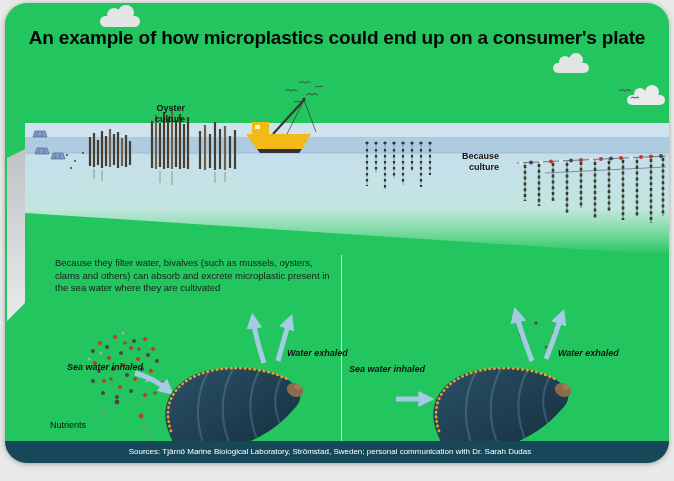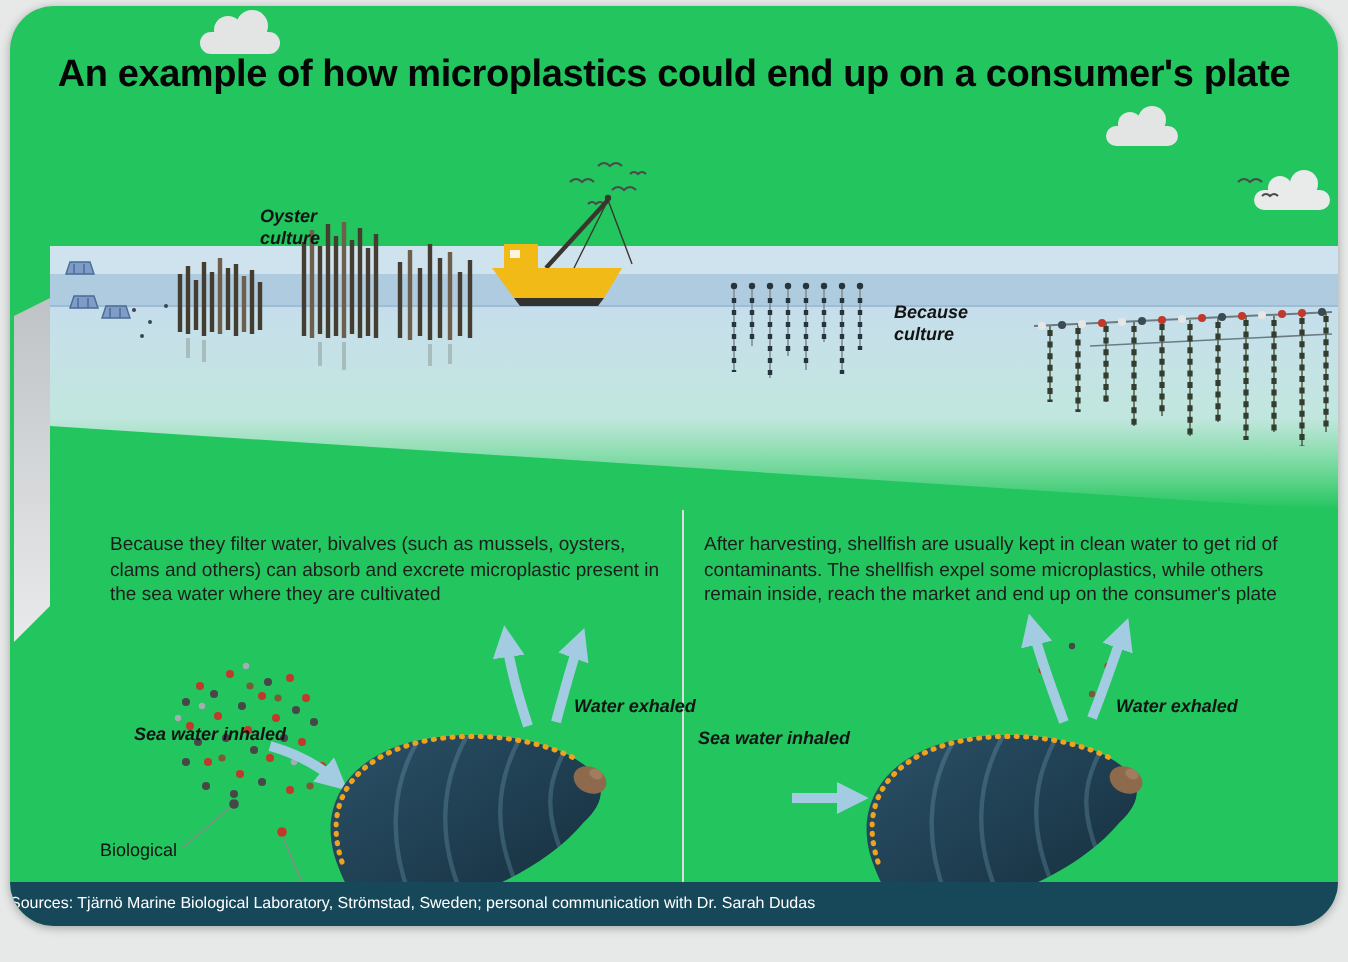--- a/index.html
+++ b/index.html
@@ -4,26 +4,26 @@
 <style>
   * { margin:0; padding:0; box-sizing:border-box; }
   html,body { width:674px; height:481px; background:#e7e8e8; font-family:"Liberation Sans", sans-serif; overflow:hidden; }
   body { position:relative; }
   .card { position:absolute; left:5px; top:3px; width:664px; height:460px; background:#22c55e;
           border-radius:22px; box-shadow:0 1px 5px rgba(0,0,0,.3); overflow:hidden; }
   .artwork { position:absolute; left:0; top:0; width:664px; height:474px; }
   .title { position:absolute; top:24px; left:0; width:100%; text-align:center;
            font-size:19px; font-weight:bold; color:#050505; letter-spacing:-0.2px; }
   .label { position:absolute; font-size:9px; color:#141414; }
-  .label.bold { font-weight:bold; text-align:left; line-height:1.2;font-style:italic; }
+  .label.bold { font-weight:bold; text-align:right; line-height:1.2; }
   .label.italic { font-style:italic;font-weight:bold; }
-  .para { position:absolute; font-size:9.5px; line-height:1.34; color:#1d1d1d;margin-top:10px; }
+  .para { position:absolute; font-size:9.5px; line-height:1.34; color:#1d1d1d; }
   .divider { position:absolute; left:336px; top:252px; width:1px; height:194px; background:#dcdede; }
   .footer { position:absolute; left:0; bottom:0; width:100%; height:22px; background:#17485a; }
-  .footer span { display:block; color:#ffffff; font-size:8px; line-height:22px; text-align:left; padding-right:14px; }
+  .footer span { display:block; color:#ffffff; font-size:8px; line-height:22px; text-align:center; padding-right:14px; }
 </style>
 </head>
 <body>
 
 <div class="card">
 
   <svg class="artwork" viewBox="0 0 664 474" aria-hidden="true">
     <defs>
       <linearGradient id="waterFade" x1="0" y1="0" x2="0" y2="1">
         <stop offset="0" stop-color="#c6deec"></stop>
@@ -326,27 +326,26 @@
       <use href="#musselShape" transform="translate(268,0)"></use>
     </g>
   </svg>
 
   <div class="title">An example of how microplastics could end up on a consumer's plate</div>
 
   <div class="label bold" style="left:125px; top:100px; width:55px;">Oyster culture</div>
   <div class="label bold" style="left:442px; top:148px; width:52px;">Because culture</div>
 
   <div class="para" style="left:50px; top:254px; width:282px;">Because they filter water, bivalves (such as mussels, oysters, clams and others) can absorb and excrete microplastic present in the sea water where they are cultivated</div>
-  <div class="para" style="left:347px; top:254px; width:293px;">After harvesting, shellfish are usually kept in clean water to get rid of contaminants. The shellfish expel some microplastics, while others remain inside, reach the market and end up on the consumer's plate</div>
 
   <div class="divider"></div>
 
   <div class="label italic" style="left:62px; top:359px;">Sea water inhaled</div>
   <div class="label italic" style="left:282px; top:345px;">Water exhaled</div>
-  <div class="label" style="left:45px; top:417px;">Biological</div>
+  <div class="label" style="left:45px; top:417px;">Nutrients</div>
   <div class="label" style="left:101px; top:458px;">Microplastics</div>
 
   <div class="label italic" style="left:344px; top:361px;">Sea water inhaled</div>
   <div class="label italic" style="left:553px; top:345px;">Water exhaled</div>
 
   <div class="footer">
     <span>Sources: Tjärnö Marine Biological Laboratory, Strömstad, Sweden; personal communication with Dr. Sarah Dudas</span>
   </div>
 
 </div>

